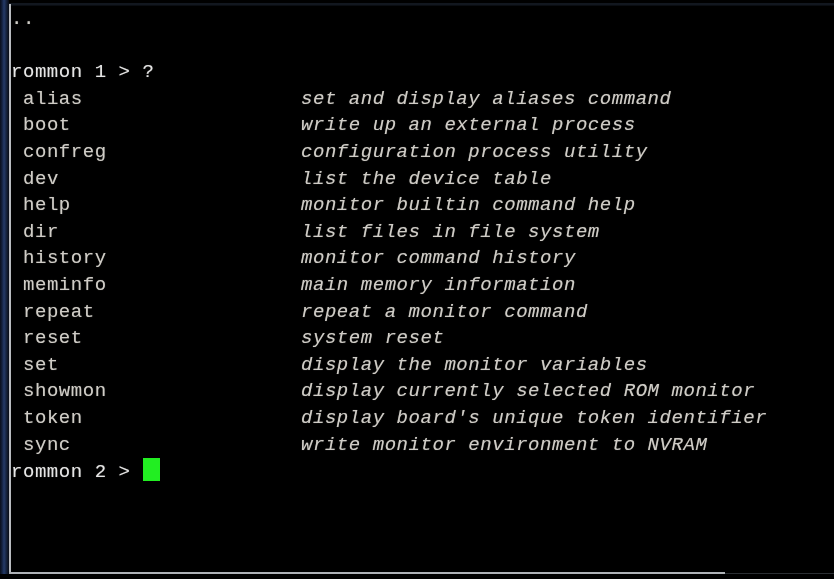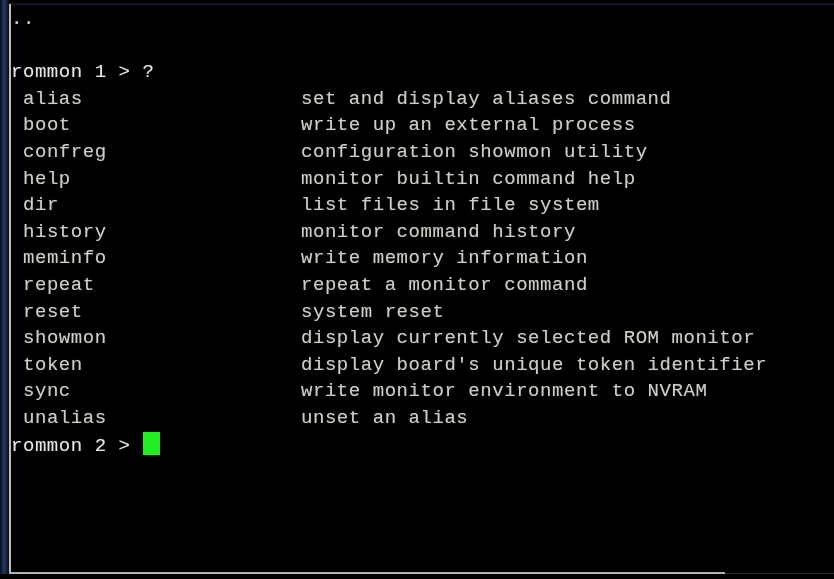--- a/index.html
+++ b/index.html
@@ -117,20 +117,21 @@
 
   .cmd {
     display: inline-block;
     width: 278px;
     vertical-align: top;
     margin-left: 12px;
   }
   .desc {
     display: inline-block;
     vertical-align: top;
+    font-style: italic;
   }
 
   .prompt-line { color: #e5e5e5; }
 
   .cursor-block {
     display: inline-block;
     width: 17px;
     height: 23px;
     background: #22ee22;
     vertical-align: -4px;
@@ -147,31 +148,32 @@
 
   <div class="left-gutter"></div>
   <div class="left-rule"></div>
 
   <div id="screen">
       <div class="line">..</div>
       <div class="line blank"> </div>
       <div class="line prompt-line">rommon 1 &gt; ?</div>
       <div class="line"><span class="cmd">alias</span><span class="desc">set and display aliases command</span></div>
       <div class="line"><span class="cmd">boot</span><span class="desc">write up an external process</span></div>
-      <div class="line"><span class="cmd">confreg</span><span class="desc">configuration showmon utility</span></div>
+      <div class="line"><span class="cmd">confreg</span><span class="desc">configuration process utility</span></div>
+      <div class="line"><span class="cmd">dev</span><span class="desc">list the device table</span></div>
       <div class="line"><span class="cmd">help</span><span class="desc">monitor builtin command help</span></div>
       <div class="line"><span class="cmd">dir</span><span class="desc">list files in file system</span></div>
       <div class="line"><span class="cmd">history</span><span class="desc">monitor command history</span></div>
-      <div class="line"><span class="cmd">meminfo</span><span class="desc">write memory information</span></div>
+      <div class="line"><span class="cmd">meminfo</span><span class="desc">main memory information</span></div>
       <div class="line"><span class="cmd">repeat</span><span class="desc">repeat a monitor command</span></div>
       <div class="line"><span class="cmd">reset</span><span class="desc">system reset</span></div>
+      <div class="line"><span class="cmd">set</span><span class="desc">display the monitor variables</span></div>
       <div class="line"><span class="cmd">showmon</span><span class="desc">display currently selected ROM monitor</span></div>
       <div class="line"><span class="cmd">token</span><span class="desc">display board's unique token identifier</span></div>
       <div class="line"><span class="cmd">sync</span><span class="desc">write monitor environment to NVRAM</span></div>
-      <div class="line"><span class="cmd">unalias</span><span class="desc">unset an alias</span></div>
       <div class="line prompt-line"><span>rommon 2 &gt; </span><span></span><span class="cursor-block"></span></div>
     </div>
 
   <div class="bottom-rule"></div>
   <div class="bottom-rule-right"></div>
   <div class="bottom-shadow"></div>
 
 </div>
 
 </body></html>

